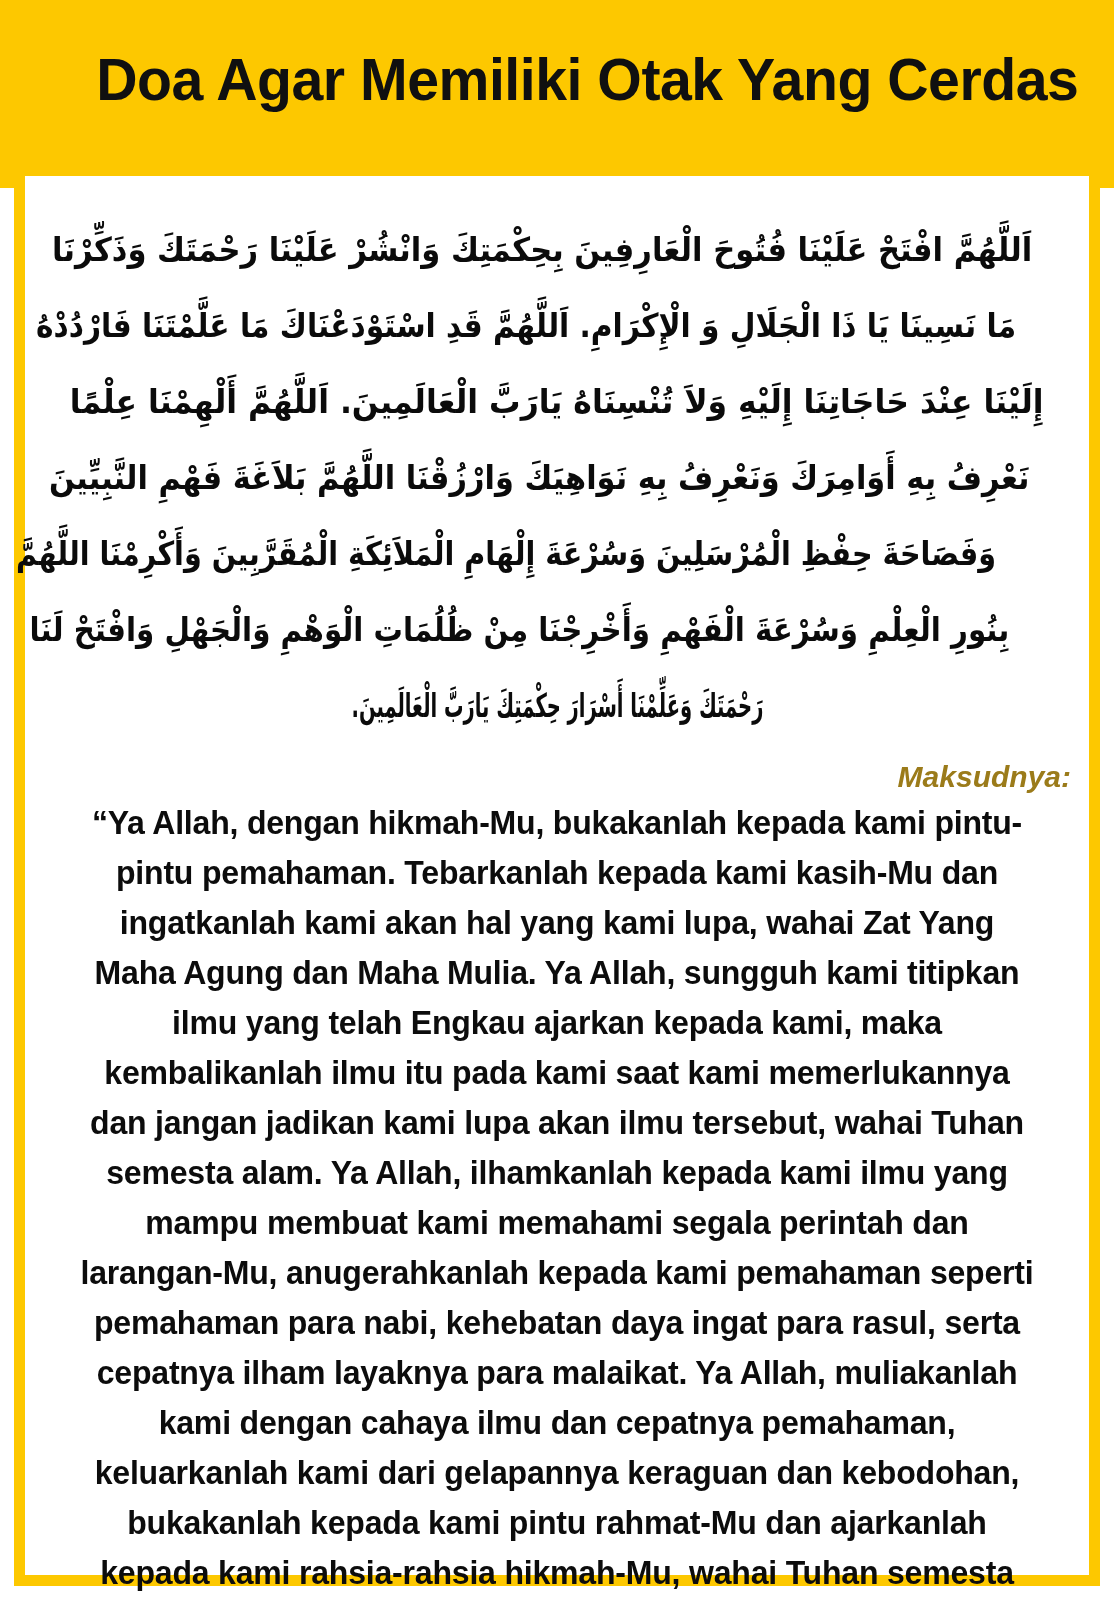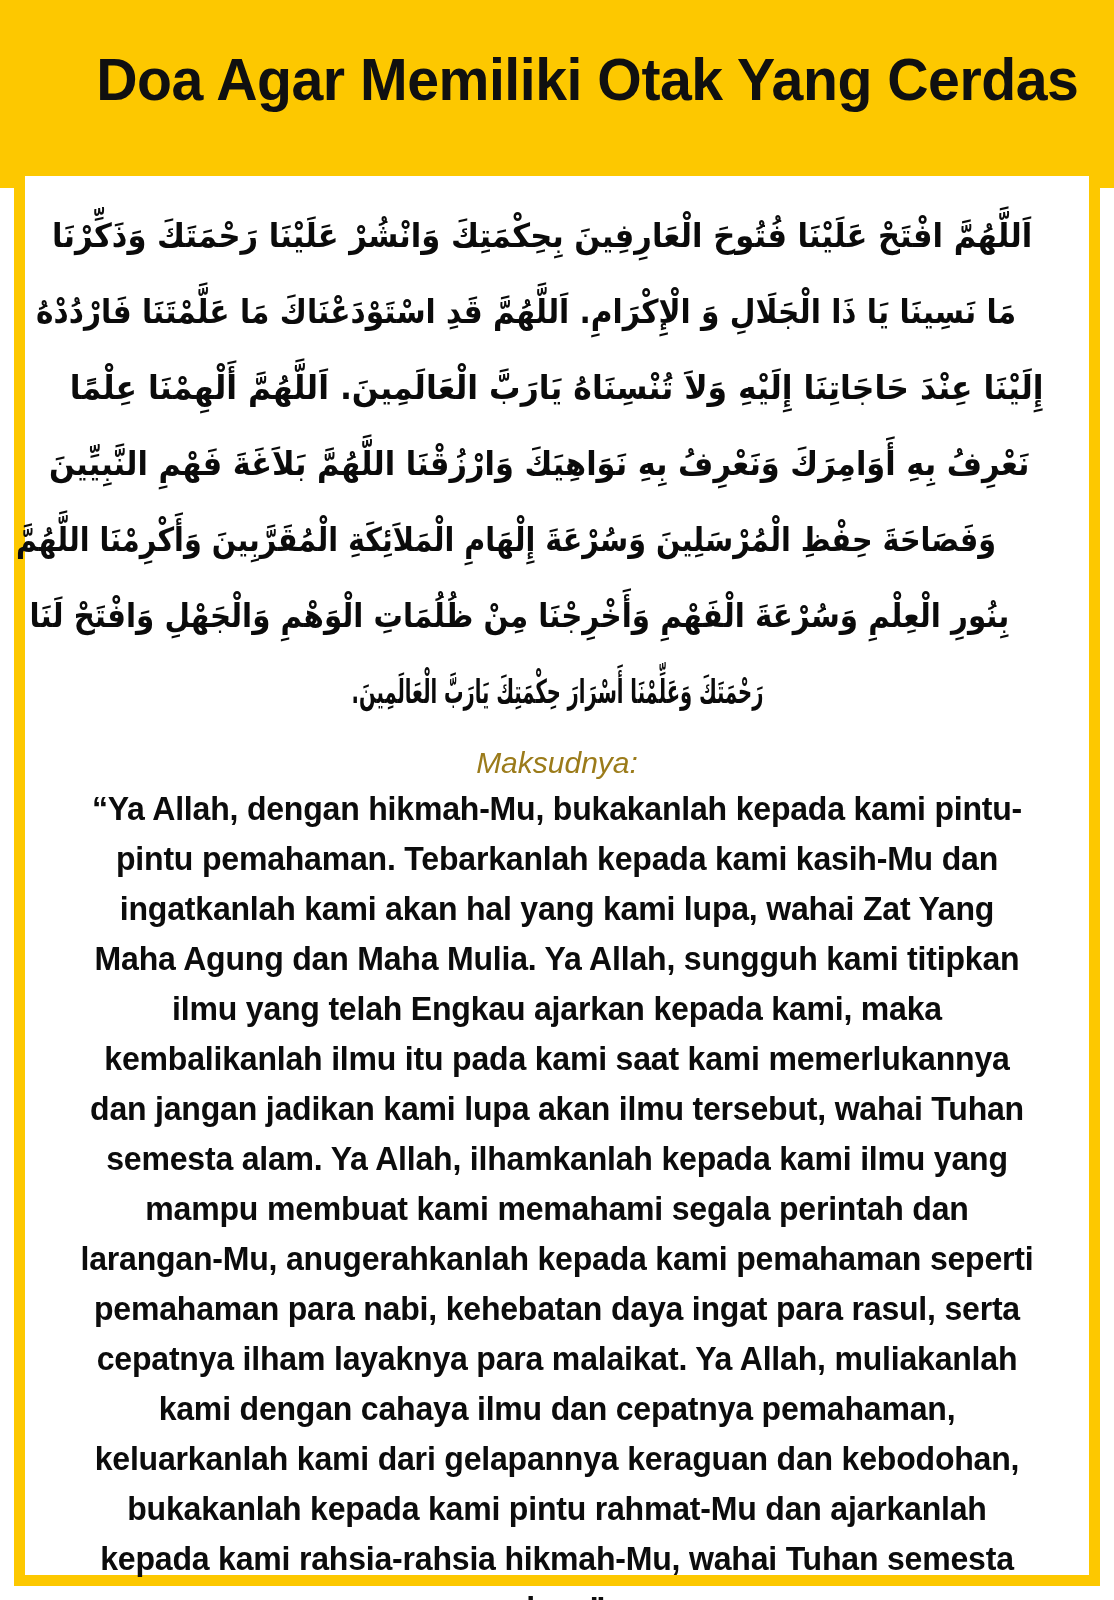--- a/index.html
+++ b/index.html
@@ -70,21 +70,21 @@
     height: 12px;
     background: #FDC800;
   }
   .frame-notch-left { left: 0; width: 25px; }
   .frame-notch-right { left: 1089px; width: 25px; }
 
   
   .content {
     position: absolute;
     left: 25px;
-    top: 176px;
+    top: 190px;
     width: 1064px;
     height: 1390px;
     box-sizing: border-box;
     padding: 0 18px;
   }
 
   
   .arabic-block {
     direction: rtl;
     text-align: center;
@@ -103,24 +103,24 @@
     text-align: center;
     letter-spacing: 0px;
   }
   .arabic-line.last {
     padding-left: 0;
   }
 
   
   .maksudnya {
     margin-top: 16px;
-    text-align: center;
+    text-align: right;
     color: #9B7B1A;
     font-family: "Liberation Sans", sans-serif;
-    font-weight: normal;
+    font-weight: bold;
     font-style: italic;
     font-size: 30px;
     line-height: 34px;
   }
 
   
   .translation {
     margin-top: 4px;
     text-align: center;
     color: #0c0c0c;

